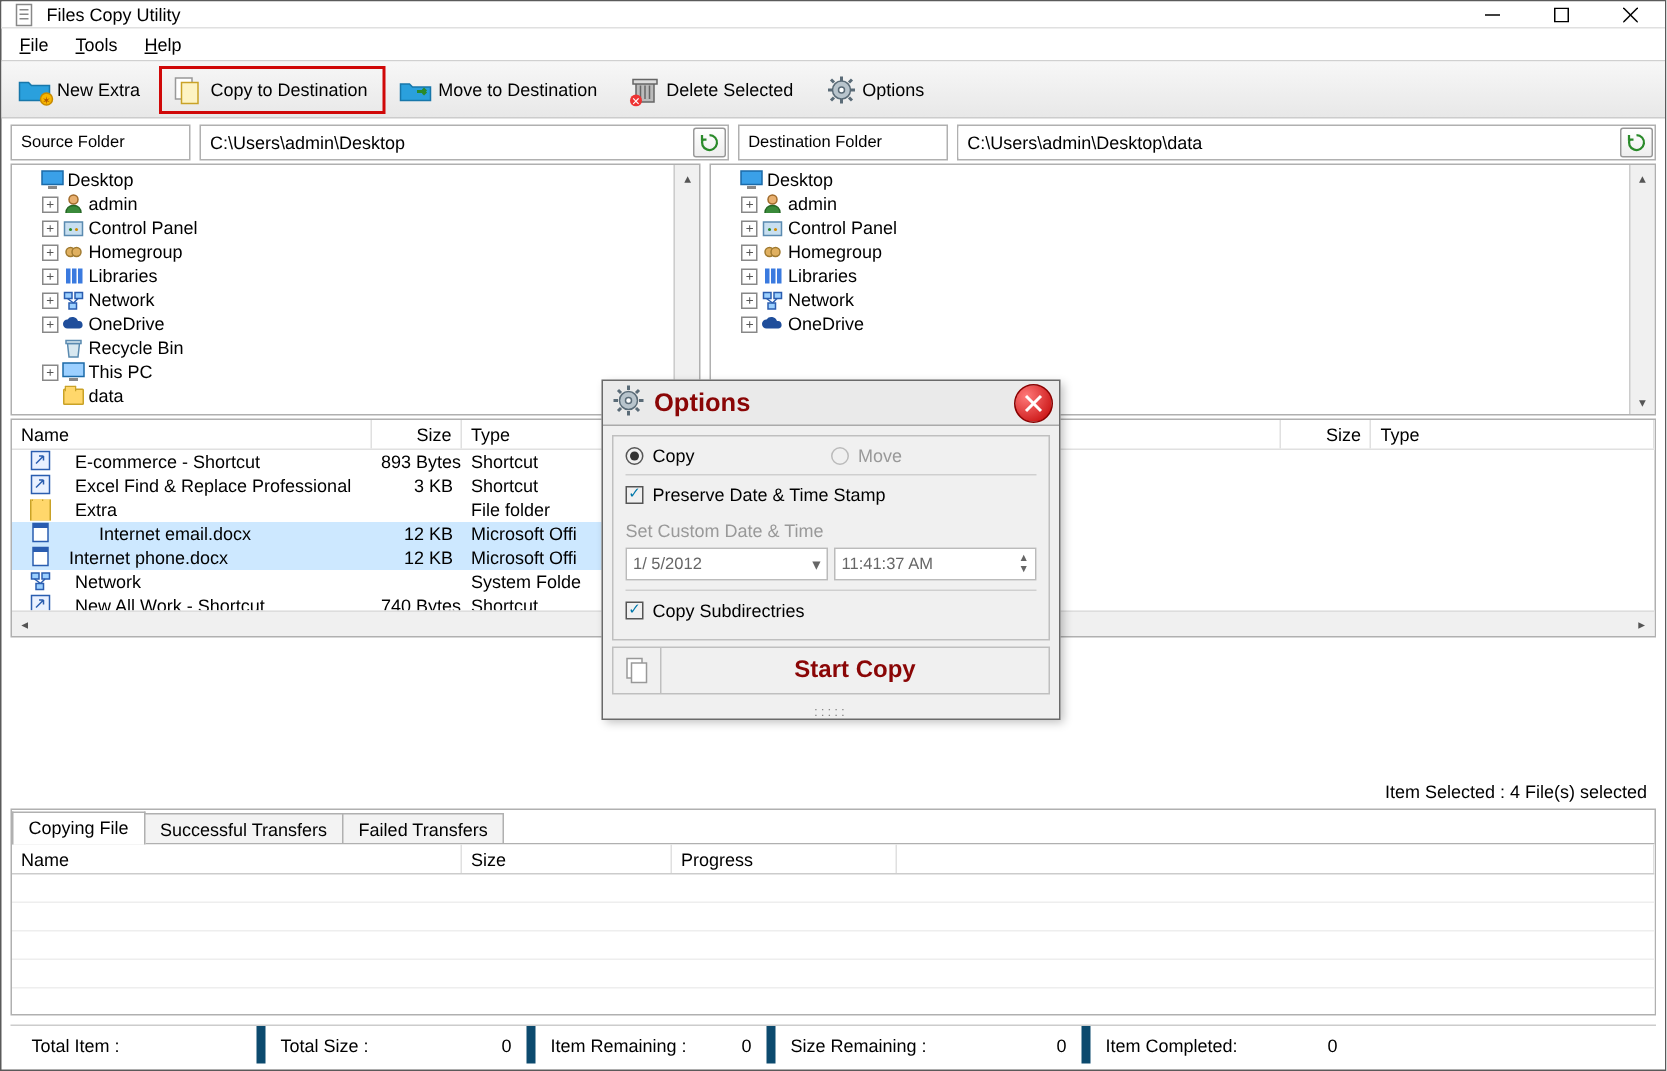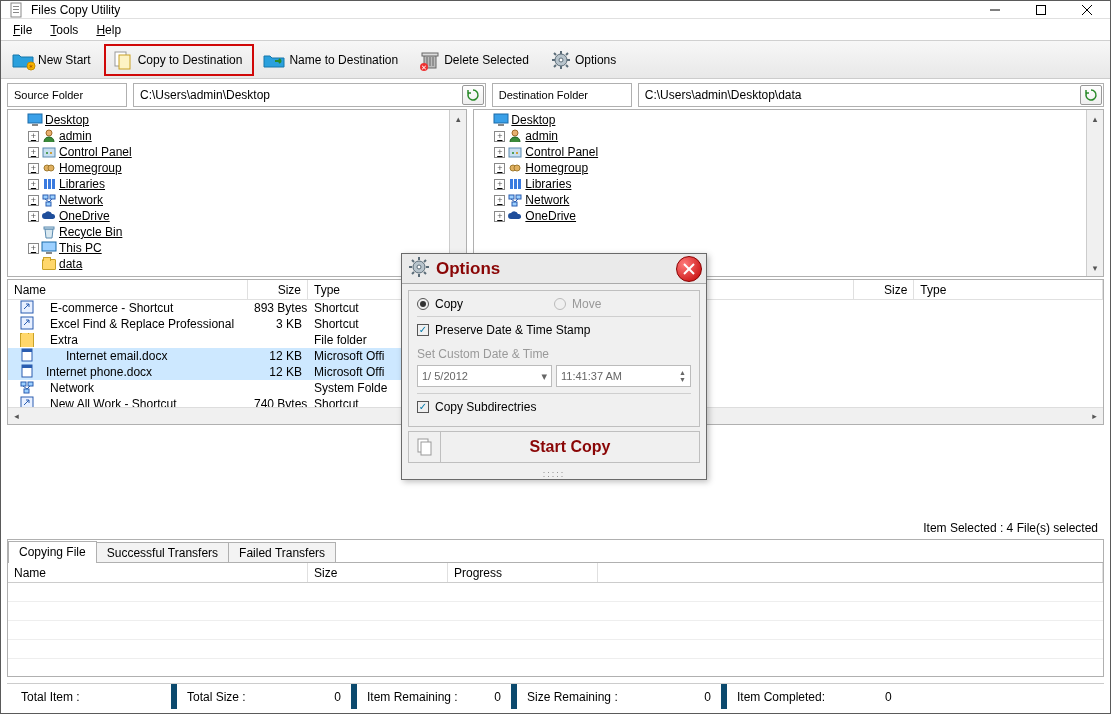--- a/index.html
+++ b/index.html
@@ -32,21 +32,21 @@
 .path-box { flex:1; display:flex; align-items:center; border:1px solid #b0b0b0; background:#fff; height:24px; }
 .path-label { width:120px; padding-left:6px; font-size:11px; border:1px solid #b0b0b0; height:24px; display:flex; align-items:center; }
 .path-input { flex:1; border:none; height:20px; padding:0 6px; font-size:12px; outline:none; }
 .refresh-btn { width:22px; height:20px; border:1px solid #999; margin:1px; border-radius:2px; display:flex; align-items:center; justify-content:center; background:linear-gradient(#fff,#eee); }
 
 
 .twopane { display:flex; gap:6px; flex:1; min-height:0; }
 .pane { flex:1; display:flex; flex-direction:column; min-width:0; }
 .tree-wrap { border:1px solid #b0b0b0; height:168px; overflow:hidden; display:flex; background:#fff; }
 .tree { flex:1; overflow:auto; padding:2px 0; font-size:12px; }
-.tree-row { display:flex; align-items:center; height:16px; padding-left:6px; gap:2px; white-space:nowrap;text-decoration:underline; }
+.tree-row { display:flex; align-items:center; height:16px; padding-left:6px; gap:2px; white-space:nowrap; }
 .tree-row .exp { width:11px; height:11px; border:1px solid #888; font-size:9px; line-height:9px; text-align:center; color:#555; background:#fff; }
 .tree-row .noexp { width:11px; }
 .tree-row .gap { width:12px; display:inline-block; }
 .tree-row .tico { width:16px; height:14px; display:inline-flex; align-items:center; justify-content:center; }
 .sbar { width:17px; background:#f0f0f0; border-left:1px solid #ccc; display:flex; flex-direction:column; justify-content:space-between; align-items:center; }
 .sbar-arrow { width:15px; height:17px; display:flex; align-items:center; justify-content:center; color:#555; font-size:9px; }
 
 
 .list-wrap { border:1px solid #b0b0b0; height:146px; display:flex; flex-direction:column; background:#fff; margin-top:2px; }
 .lhead { display:flex; height:20px; border-bottom:1px solid #e0e0e0; background:#fff; }
@@ -160,39 +160,39 @@
 
   <div class="toolbar">
     <div class="tbtn">
       <span class="ic">
           <svg width="26" height="22">
             <path d="M2 6h6l2 2h12v10H2z" fill="#2aa0dd" stroke="#1777aa"></path>
             <circle cx="20" cy="17" r="4" fill="#f7b500" stroke="#c78a00"></circle>
             <text x="20" y="20" font-size="7" text-anchor="middle" fill="#b05a00">✶</text>
           </svg>
         </span>
-      <span>New Start</span>
+      <span>New Extra</span>
     </div>
     <div class="tbtn highlight">
       <span class="ic">
           <svg width="26" height="22">
             <rect x="4" y="3" width="11" height="14" fill="#fff" stroke="#999"></rect>
             <rect x="8" y="6" width="11" height="14" fill="#fdf3c4" stroke="#c9a227"></rect>
           </svg>
         </span>
       <span>Copy to Destination</span>
     </div>
     <div class="tbtn">
       <span class="ic">
           <svg width="26" height="22">
             <path d="M2 7h6l2 2h12v9H2z" fill="#2aa0dd" stroke="#1777aa"></path>
             <path d="M13 12h6m0 0l-2 -2m2 2l-2 2" stroke="#2a8a2a" stroke-width="2" fill="none"></path>
           </svg>
         </span>
-      <span>Name to Destination</span>
+      <span>Move to Destination</span>
     </div>
     <div class="tbtn">
       <span class="ic">
           <svg width="26" height="22">
             <rect x="7" y="6" width="12" height="13" fill="#bbb" stroke="#666"></rect>
             <rect x="5" y="4" width="16" height="3" fill="#ddd" stroke="#666"></rect>
             <line x1="10" y1="8" x2="10" y2="17" stroke="#666"></line>
             <line x1="13" y1="8" x2="13" y2="17" stroke="#666"></line>
             <line x1="16" y1="8" x2="16" y2="17" stroke="#666"></line>
             <circle cx="7" cy="18" r="4" fill="#e33"></circle>

